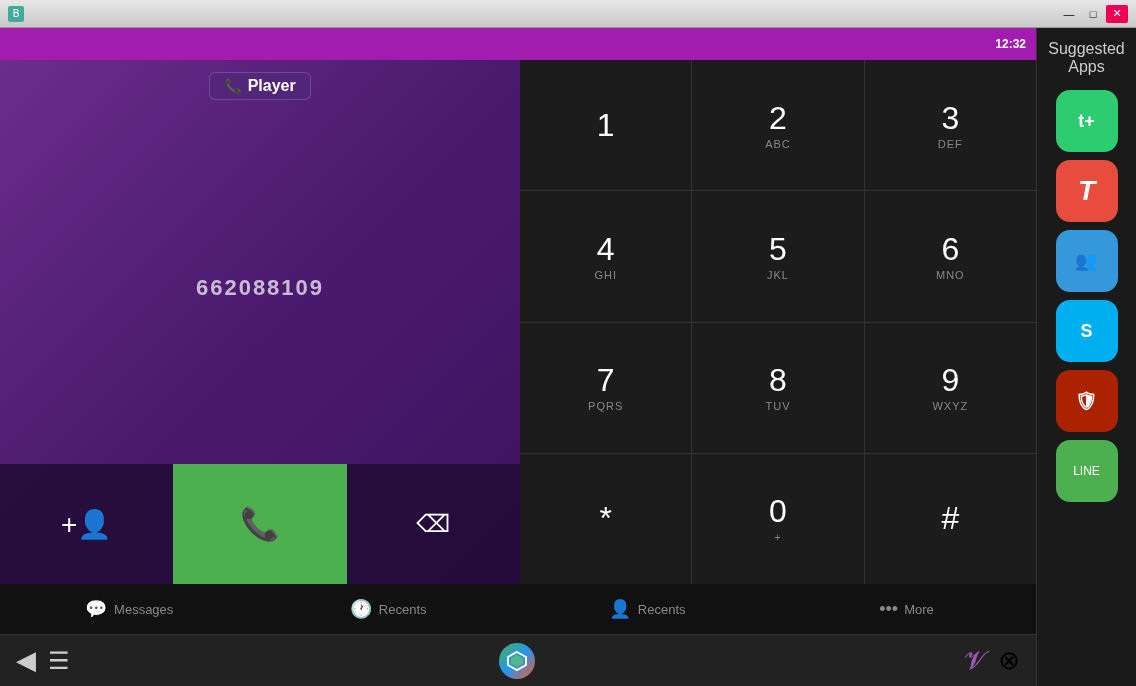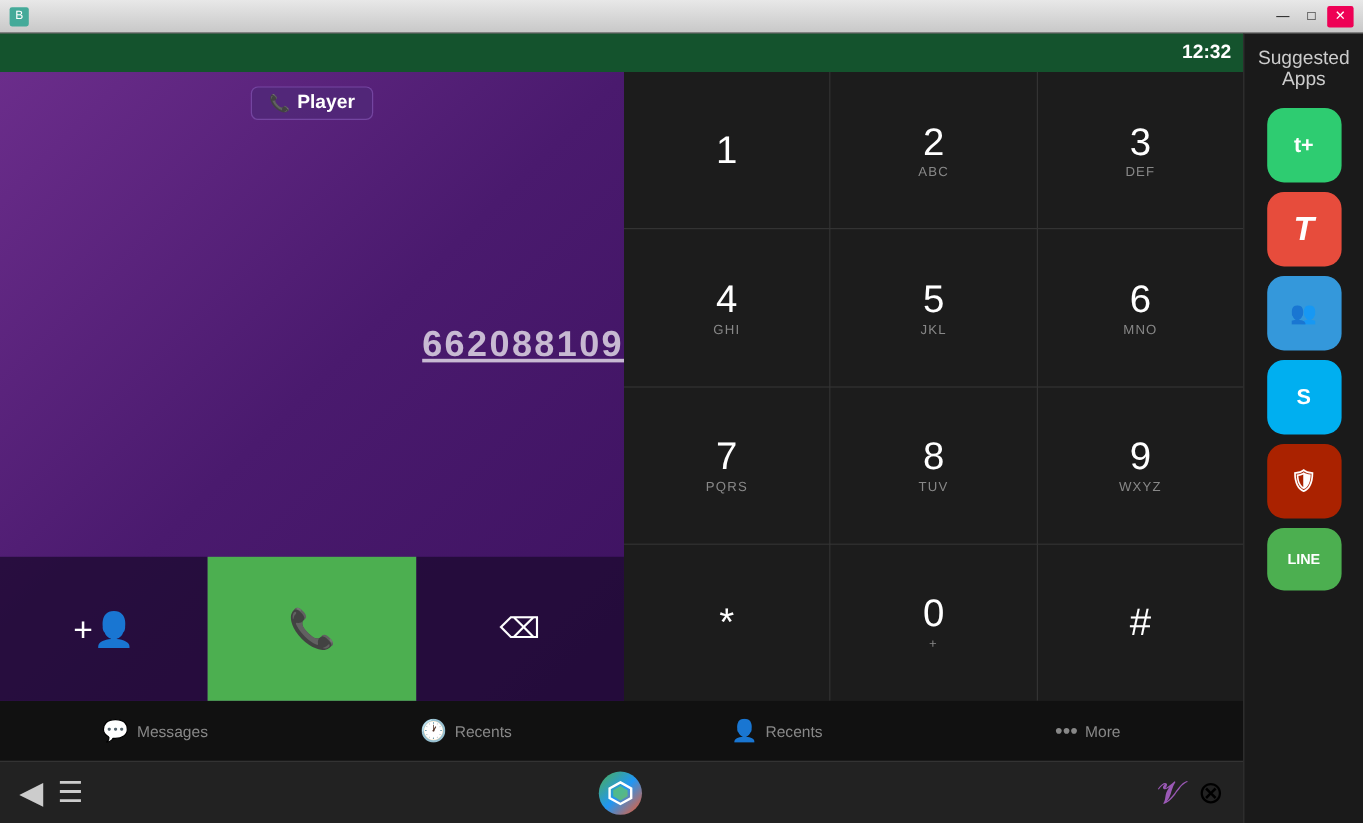--- a/index.html
+++ b/index.html
@@ -24,27 +24,27 @@
 
     
     #main { display: flex; height: 658px; }
 
     
     #phone-area { width: 1036px; display: flex; flex-direction: column; }
 
     
     #top-bar {
       height: 32px;
-      background: #14532d;
+      background: #a21caf;
       display: flex;
       align-items: center;
       justify-content: flex-end;
       padding-right: 10px;
       color: white;
-      font-size: 16px;
+      font-size: 12px;
       font-weight: bold;
     }
 
     
     #phone-content { display: flex; flex: 1; }
 
     
     #viber-panel {
       width: 520px;
       background: linear-gradient(135deg, #6b2d8b, #4a1a6e, #3d1260);
@@ -68,26 +68,25 @@
       gap: 6px;
       color: white;
       font-size: 16px;
       font-weight: bold;
     }
     #viber-phone-icon { color: #cc66ff; font-size: 14px; }
     #phone-number-display {
       flex: 1;
       display: flex;
       align-items: center;
-      justify-content: flex-end;
+      justify-content: center;
       color: rgba(255,255,255,0.7);
-      font-size: 30px;
+      font-size: 22px;
       font-weight: bold;
       letter-spacing: 2px;
-      text-decoration: underline;
     }
     #viber-bottom-buttons {
       display: flex;
       height: 120px;
     }
     .viber-bottom-btn {
       flex: 1;
       display: flex;
       align-items: center;
       justify-content: center;
@@ -348,18 +347,18 @@
       </div>
       <div class="app-icon" style="background: rgb(52, 152, 219); color: white; width: 62px; height: 62px; border-radius: 14px; display: flex; align-items: center; justify-content: center; margin: 2px auto; font-size: 18px; font-weight: bold; font-style: normal; cursor: pointer;">
         <span>👥</span>
       </div>
       <div class="app-icon" style="background: rgb(0, 175, 240); color: white; width: 62px; height: 62px; border-radius: 14px; display: flex; align-items: center; justify-content: center; margin: 2px auto; font-size: 18px; font-weight: bold; font-style: normal; cursor: pointer;">
         <span>S</span>
       </div>
       <div class="app-icon" style="background: rgb(170, 34, 0); color: white; width: 62px; height: 62px; border-radius: 14px; display: flex; align-items: center; justify-content: center; margin: 2px auto; font-size: 18px; font-weight: bold; font-style: normal; cursor: pointer;">
         <span>🛡</span>
       </div>
-      <div class="app-icon" style="background: rgb(76, 175, 80); color: white; width: 62px; height: 52px; border-radius: 14px; display: flex; align-items: center; justify-content: center; margin: 2px auto; font-size: 12px; font-weight: bold; font-style: normal; cursor: pointer;">
+      <div class="app-icon" style="background: rgb(76, 175, 80); color: white; width: 62px; height: 62px; border-radius: 14px; display: flex; align-items: center; justify-content: center; margin: 2px auto; font-size: 12px; font-weight: normal; font-style: normal; cursor: pointer;">
         <span>LINE</span>
       </div>
     </div>
 
 </div>
 
 </body></html>

